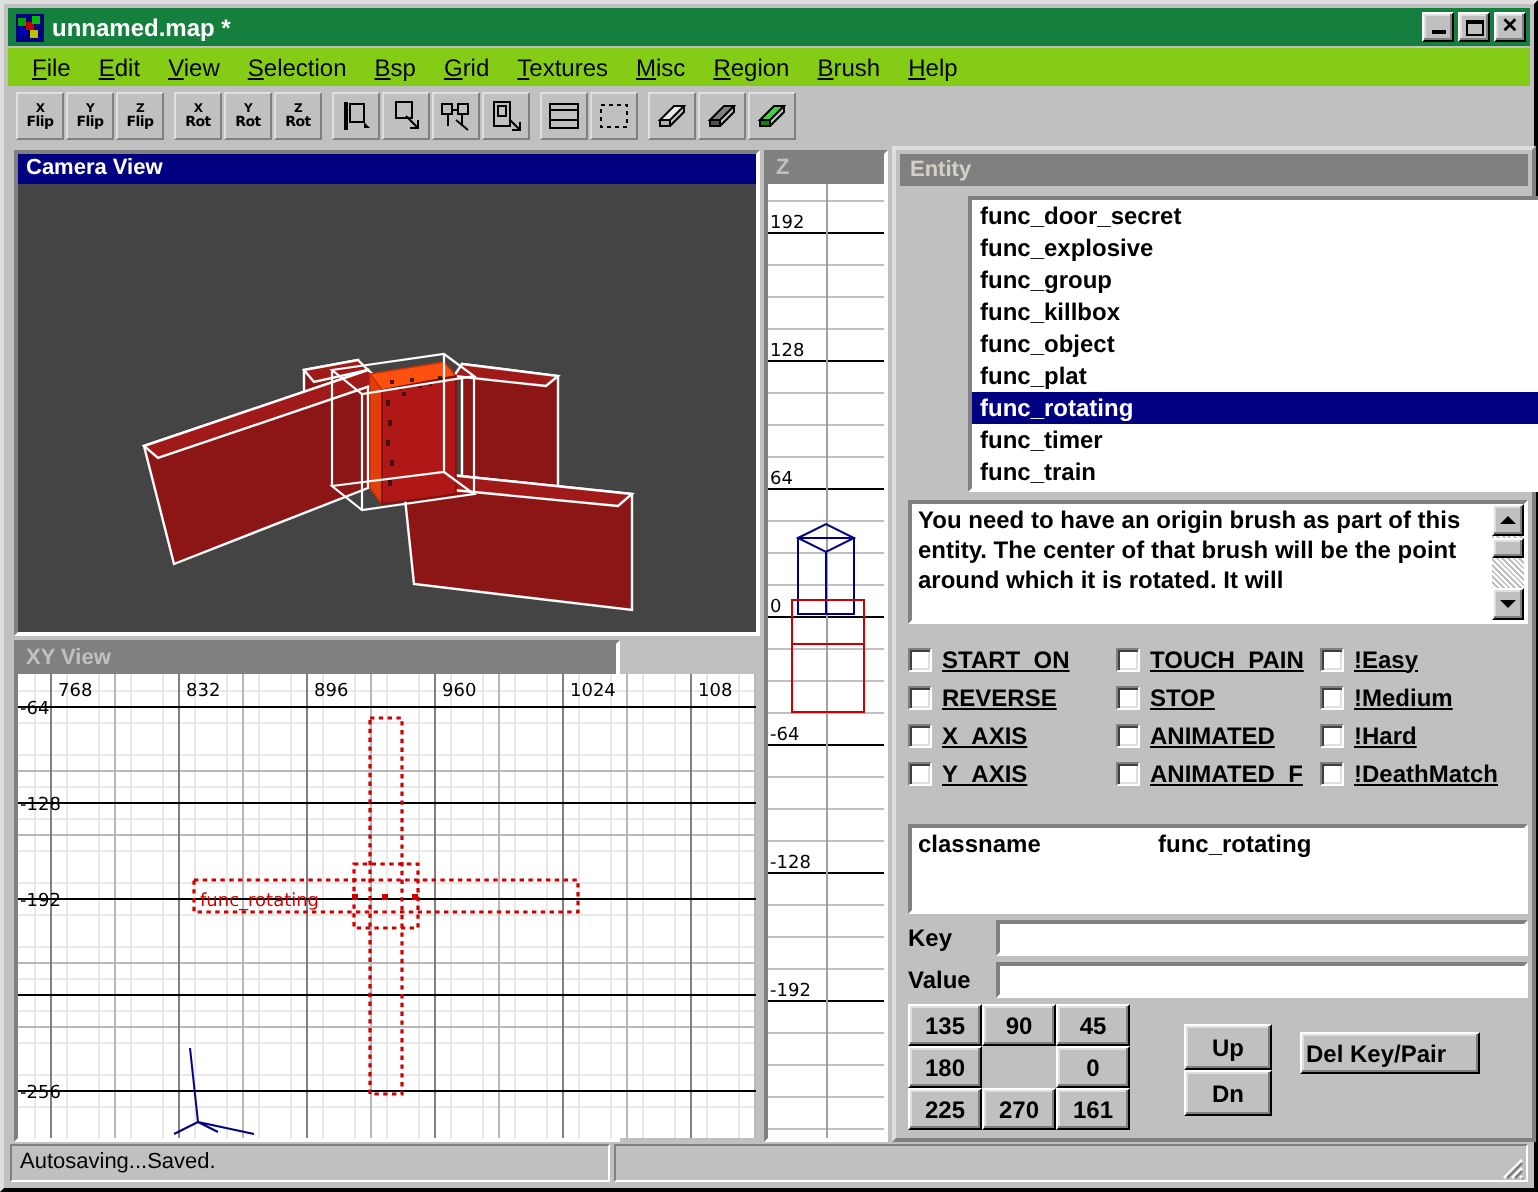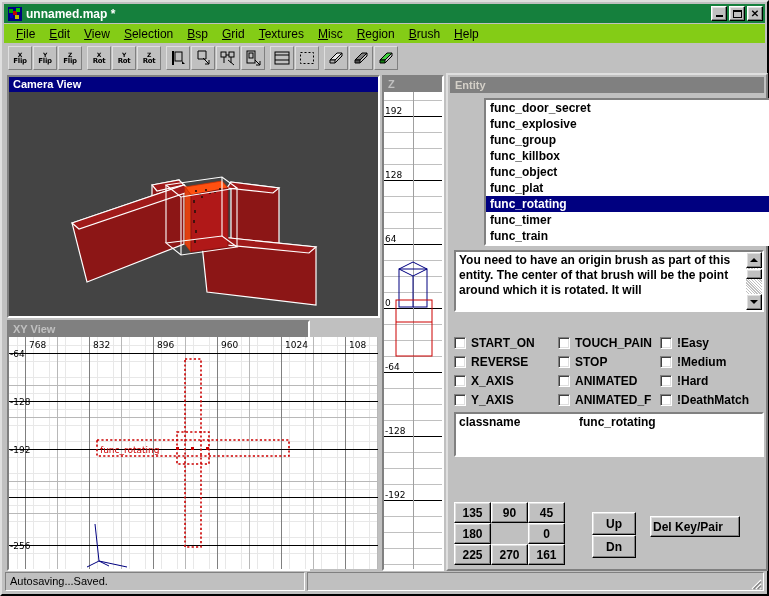--- a/index.html
+++ b/index.html
@@ -97,21 +97,21 @@
   .sb-btn { position:absolute; left:0; width:16px; height:16px; background:#c0c0c0;
      border:1px solid; border-color:#fff #000 #000 #fff;
      box-shadow: inset -1px -1px 0 #808080, inset 1px 1px 0 #dfdfdf;
      display:flex; align-items:center; justify-content:center; }
   .sb-up { top:0; } .sb-dn { bottom:0; }
   .arrow-u { width:0;height:0;border-left:4px solid transparent;border-right:4px solid transparent;border-bottom:4px solid #000; }
   .arrow-d { width:0;height:0;border-left:4px solid transparent;border-right:4px solid transparent;border-top:4px solid #000; }
   .sb-thumb { position:absolute; left:0; width:16px; background:#c0c0c0;
      border:1px solid; border-color:#fff #000 #000 #fff;
      box-shadow: inset -1px -1px 0 #808080, inset 1px 1px 0 #dfdfdf; }
-  .flag-grid { position:absolute; left:6px; top:258px; width:312px; height:78px; }
+  .flag-grid { position:absolute; left:6px; top:245px; width:312px; height:78px;text-decoration:underline; }
   .flag-row { display:flex; height:19px; align-items:center; }
   .flag-cell { display:flex; align-items:center; overflow:hidden; white-space:nowrap; }
   .fc1 { width:104px; } .fc2 { width:102px; } .fc3 { width:104px; }
   .chk { width:12px; height:12px; background:#fff; flex:none;
      border:1px solid; border-color:#808080 #fff #fff #808080;
      box-shadow: inset 1px 1px 0 #404040, inset -1px -1px 0 #dfdfdf; margin-right:5px; }
   .flag-label { font-size:12px; font-weight:bold; }
 
   #classname-box { position:absolute; left:6px; top:337px; width:310px; height:45px;
      background:#fff; border:2px solid; border-color:#808080 #fff #fff #808080; }
@@ -554,20 +554,30 @@
       </div>
     </div>
 
     <div id="classname-box">
       <div class="kv-line">
         <span class="kv-key">classname</span>
         <span>func_rotating</span>
       </div>
     </div>
 
+    <div id="kv-edit">
+      <div class="kv-row">
+        <span class="kv-lab">Key</span>
+        <span class="kv-input"></span>
+      </div>
+      <div class="kv-row">
+        <span class="kv-lab">Value</span>
+        <span class="kv-input"></span>
+      </div>
+    </div>
 
     <div id="angle-grid">
       <div class="ang-row">
         <span class="btn ang-btn">135</span>
         <span class="btn ang-btn">90</span>
         <span class="btn ang-btn">45</span>
       </div>
       <div class="ang-row">
         <span class="btn ang-btn">180</span>
         <span class="ang-empty"></span>

